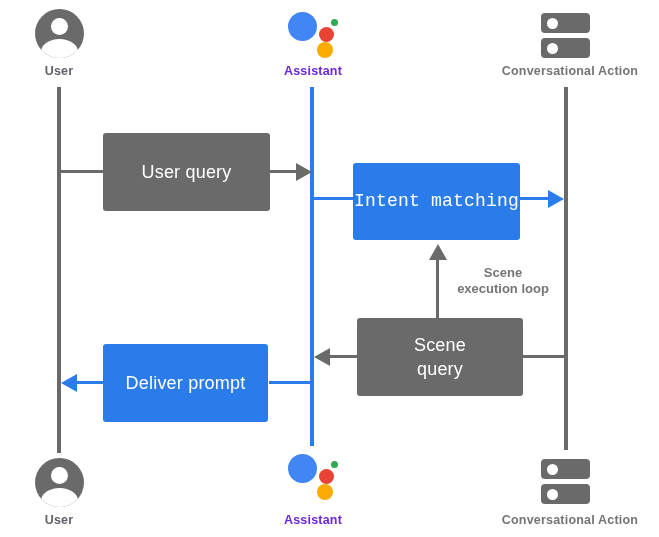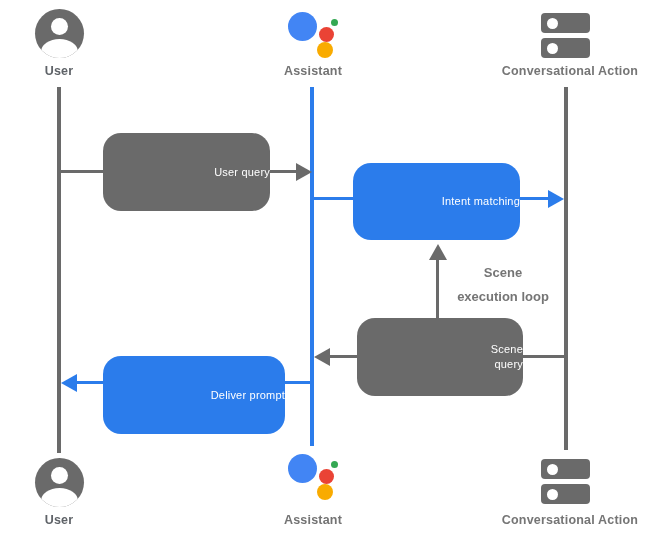--- a/index.html
+++ b/index.html
@@ -14,32 +14,32 @@
   .hline.blue{background:#2b7ceb;}
   .vline{position:absolute;width:3px;background:#6a6a6a;}
   .ah{position:absolute;width:0;height:0;}
   .ah.right{border-top:9px solid transparent;border-bottom:9px solid transparent;border-left:16px solid #6a6a6a;}
   .ah.right.blue{border-left-color:#2b7ceb;}
   .ah.left{border-top:9px solid transparent;border-bottom:9px solid transparent;border-right:16px solid #6a6a6a;}
   .ah.left.blue{border-right-color:#2b7ceb;}
   .ah.up{border-left:9px solid transparent;border-right:9px solid transparent;border-bottom:16px solid #6a6a6a;}
   
   .node{
-    position:absolute;border-radius:18px;color:#ffffff;
-    display:flex;flex-direction:column;align-items:flex-end;justify-content:center;
-    text-align:center;font-size:11px;line-height:1.35;letter-spacing:.2px;
+    position:absolute;border-radius:3px;color:#ffffff;
+    display:flex;flex-direction:column;align-items:center;justify-content:center;
+    text-align:center;font-size:18px;line-height:1.35;letter-spacing:.2px;
   }
   .node.gray{background:#6a6a6a;}
   .node.blue{background:#2b7ceb;}
   
   .actor-label{
     position:absolute;text-align:center;font-weight:bold;font-size:12.5px;letter-spacing:.2px;
   }
   .actor-label.dark{color:#5f6368;}
-  .actor-label.light{color:#737373;}
+  .actor-label.light{color:#6d28d9;}
   .actor-label.medium{color:#757575;}
   
   .note{
     position:absolute;text-align:center;font-weight:bold;font-size:13px;
     color:#757575;line-height:1.2;
   }
   
   .user-icon{position:absolute;width:49px;height:49px;border-radius:50%;background:#6a6a6a;overflow:hidden;}
   .user-icon .head{position:absolute;left:16px;top:9px;width:17px;height:17px;border-radius:50%;background:#ffffff;}
   .user-icon .body{position:absolute;left:6px;top:30px;width:37px;height:26px;border-radius:50%;background:#ffffff;}
@@ -124,36 +124,36 @@
   </div>
   <div>
     <div class="hline blue" style="left:76px;top:381px;width:28px;"></div>
     <div class="ah left blue" style="left:61px;top:373.5px;"></div>
   </div>
 
   <div class="node gray" style="left:103px;top:133px;width:167px;height:78px;">
     <span>User query</span>
   </div>
 
-  <div class="node blue" style="left:353px;top:163px;width:167px;height:77px;">
+  <div class="node blue" style="left:353px;top:163px;width:167px;height:77px;font-family:Liberation Mono, monospace;">
     <span>Intent matching</span>
   </div>
 
   <div class="node gray" style="left:357px;top:318px;width:166px;height:78px;">
     <span>Scene</span>
     <span>query</span>
   </div>
 
-  <div class="node blue" style="left:103px;top:356px;width:182px;height:78px;">
+  <div class="node blue" style="left:103px;top:344px;width:165px;height:78px;">
     <span>Deliver prompt</span>
   </div>
 
   <div class="note" style="left:433px;top:265px;width:140px;">
     <span style="display:block;">Scene</span>
-    <span style="display:block;margin-top:8px;">execution loop</span>
+    <span style="display:block;">execution loop</span>
   </div>
 
   <div class="user-icon" style="left:35px;top:458px;">
     <div class="head"></div>
     <div class="body"></div>
   </div>
   <div class="actor-label dark" style="left:29px;top:513px;width:60px;">User</div>
 
   <div class="assistant-icon" style="left:286px;top:452px;">
     <div class="c b"></div>

